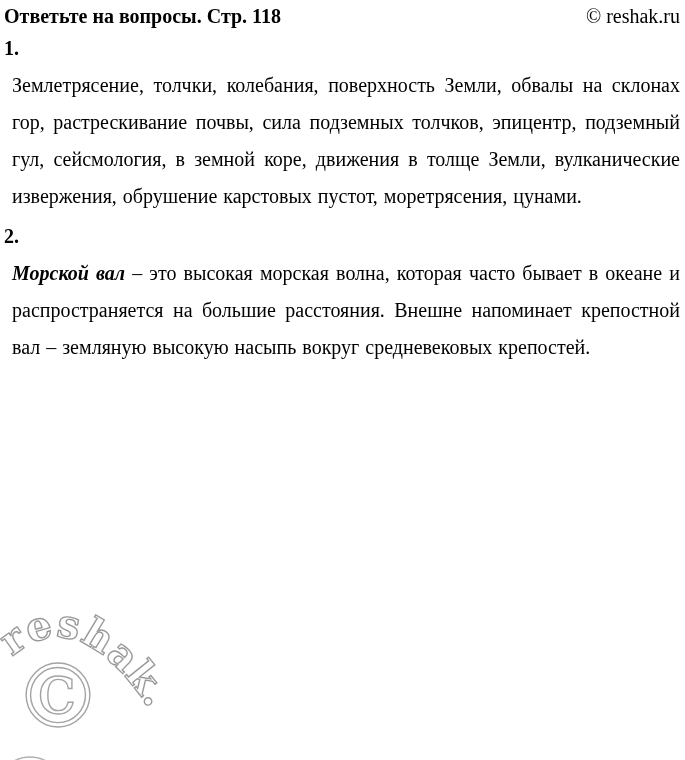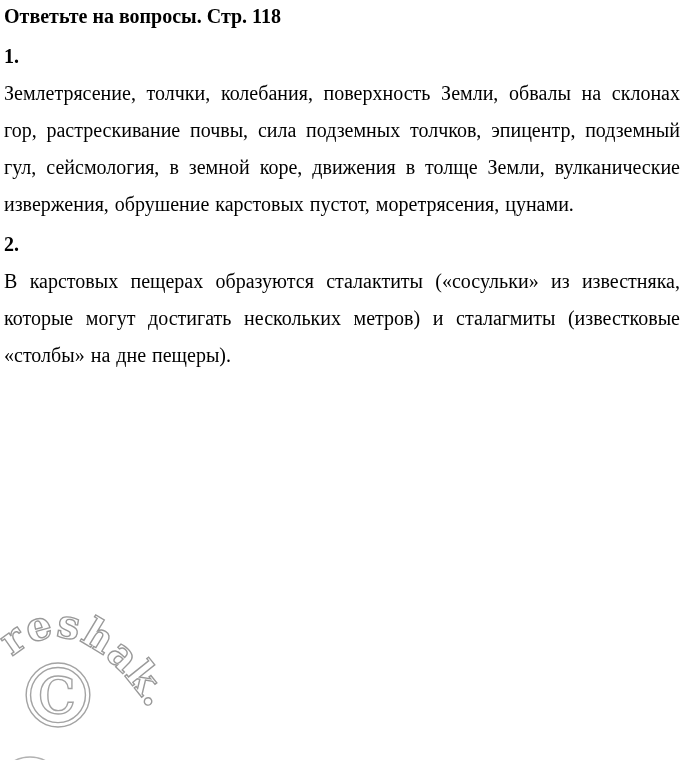--- a/index.html
+++ b/index.html
@@ -19,40 +19,39 @@
     position: absolute;
     inset: 0;
     padding: 2px 5px 0 4px;
     box-sizing: border-box;
   }
   .header-row {
     display: flex;
     justify-content: space-between;
     align-items: baseline;
     line-height: 28px;
-    margin-bottom: 8px;
     font-size: 20px;
   }
   .doc-title {
     font-weight: bold;
   }
   .copyright {
     font-weight: normal;
   }
   .answer-number {
     font-weight: bold;
     font-size: 20px;
     line-height: 37px;
     margin: 0;
   }
   p.body-paragraph {
     font-size: 20px;
     line-height: 37px;
     text-align: justify;
-    margin: 0 0 3px 0;
+    margin: 0 0 3px 8px;
     word-spacing: 1px;
   }
   .lead-term {
     font-weight: bold;
     font-style: italic;
   }
   .watermark {
     position: absolute;
     left: 0;
     top: 583px;
@@ -87,32 +86,33 @@
     stroke-width: 1.4px;
   }
 </style>
 </head>
 <body>
 
 <div class="page">
 
   <div class="header-row">
     <span class="doc-title">Ответьте на вопросы. Стр. 118</span>
+    <span class="copyright">© reshak.ru</span>
   </div>
 
   <p class="answer-number">1.</p>
 
   <p class="body-paragraph">Землетрясение, толчки, колебания, поверхность Земли, обвалы на склонах гор, растрескивание почвы, сила подземных толчков, эпицентр, подземный гул, сейсмология, в земной коре, движения в толще Земли, вулканические извержения, обрушение карстовых пустот, моретрясения, цунами.</p>
 
   <p class="answer-number">2.</p>
 
+  <p class="body-paragraph"><span class="lead-term">Морской вал</span><span> – это высокая морская волна, которая часто бывает в океане и распространяется на большие расстояния. Внешне напоминает крепостной вал – земляную высокую насыпь вокруг средневековых крепостей.</span></p>
 
 
 
-  <p class="body-paragraph">В карстовых пещерах образуются сталактиты («сосульки» из известняка, которые могут достигать нескольких метров) и сталагмиты (известковые «столбы» на дне пещеры).</p>
 
 
 </div>
 
 <svg class="watermark" viewBox="0 0 200 177" xmlns="http://www.w3.org/2000/svg" aria-hidden="true">
   <defs>
     <path id="wm-arc-path" d="M 12 74 Q 78 16 152 130" fill="none"></path>
   </defs>
   <text class="wm-text">
     <textPath href="#wm-arc-path">reshak.ru</textPath>

